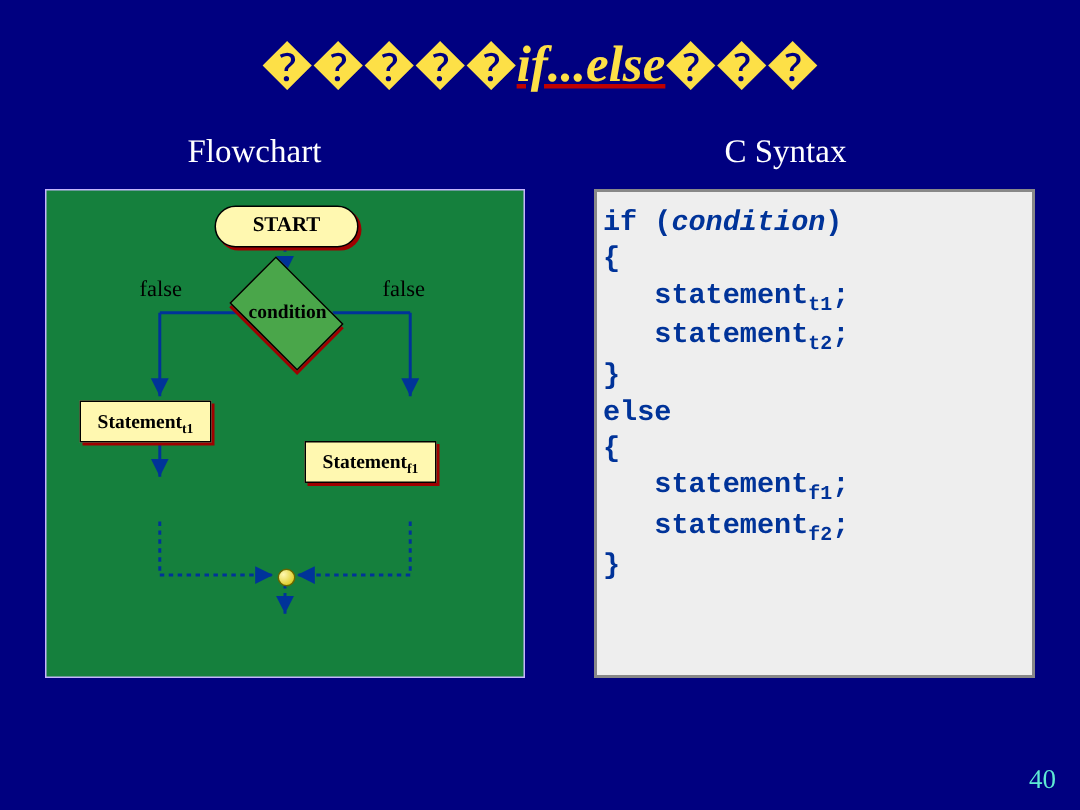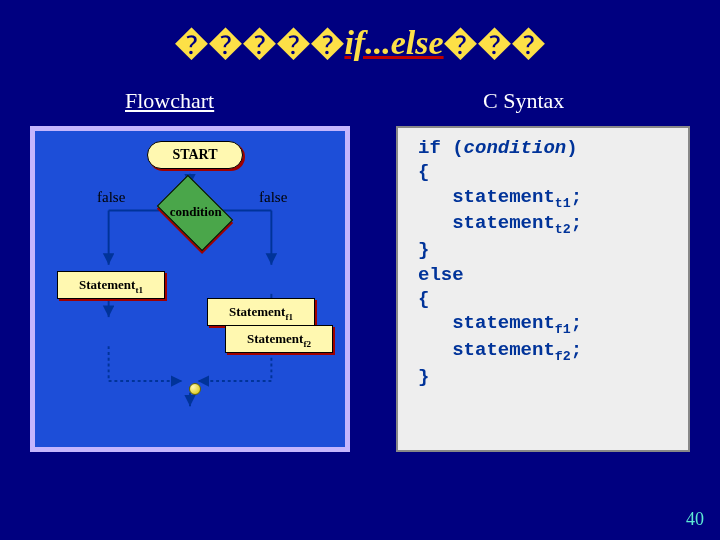--- a/index.html
+++ b/index.html
@@ -22,27 +22,27 @@
     font-style: italic;
     text-decoration: underline;
     text-decoration-color: #c00000;
   }
   .panel-label {
     position: absolute;
     color: #fff;
     font-size: 22px;
     font-family: "Times New Roman", serif;
   }
-  .label-left { top: 88px; left: 125px; text-decoration: underline; }
+  .label-left { top: 88px; left: 125px; }
   .label-right { top: 88px; left: 483px; }
 
   .panel {
     position: absolute;
-    background: #1d4ed8;
-    border: 5px solid #c4b5fd;
+    background: #15803d;
+    border: 1px solid #c4b5fd;
   }
   .panel-left { top: 126px; left: 30px; width: 320px; height: 326px; }
   .panel-right { top: 126px; left: 396px; width: 294px; height: 326px; background: #eee; border: 2px solid #888; }
 
   
   .fc { position: relative; width: 100%; height: 100%; }
   .terminator {
     position: absolute;
     width: 96px; height: 28px;
     background: #fff8b0;
@@ -79,21 +79,21 @@
     position: absolute;
     color: #000;
     font-size: 15px;
     font-family: "Times New Roman", serif;
   }
   .true-lbl { top: 58px; left: 62px; }
   .false-lbl { top: 58px; left: 224px; }
 
   .box {
     position: absolute;
-    width: 108px; height: 28px;
+    width: 88px; height: 28px;
     background: #fff8b0;
     border: 1px solid #000;
     text-align: center;
     line-height: 26px;
     font-size: 13px; font-weight: bold;
     box-shadow: 2px 2px 0 #a00000;
     color: #000;
   }
   .t1 { top: 140px; left: 22px; }
   .t2 { top: 194px; left: 22px; }
@@ -106,21 +106,21 @@
     background: radial-gradient(circle at 30% 30%, #fff8b0, #d4c000);
     border: 1px solid #660;
     border-radius: 50%;
     top: 252px; left: 154px;
   }
 
   sub { font-size: 0.7em; }
 
   
   .code {
-    padding: 8px 20px;
+    padding: 8px 4px;
     font-family: "Courier New", monospace;
     font-size: 19px;
     font-weight: bold;
     line-height: 1.28;
     color: #003399;
     white-space: pre;
   }
   .code .ital { font-style: italic; }
 
   .pagenum {
@@ -179,21 +179,20 @@
 
     <div class="terminator start">START</div>
     <div class="diamond">
       <div class="dlabel">condition</div>
     </div>
     <div class="tf true-lbl">false</div>
     <div class="tf false-lbl">false</div>
 
     <div class="box t1"><span>Statement</span><sub>t1</sub></div>
     <div class="box f1"><span>Statement</span><sub>f1</sub></div>
-    <div class="box f2"><span>Statement</span><sub>f2</sub></div>
 
     <div class="node-dot"></div>
   </div>
 </div>
 
 <div class="panel panel-right">
   <div class="code"><span>if (</span><span class="ital">condition</span><span>)</span>
 <span>{</span>
 <span>   statement</span><sub>t1</sub><span>;</span>
 <span>   statement</span><sub>t2</sub><span>;</span>

